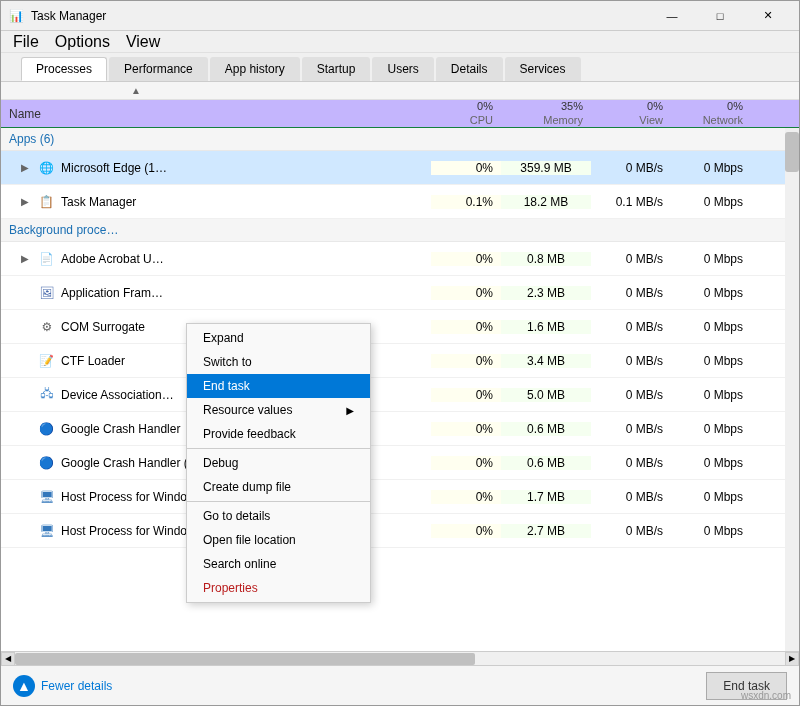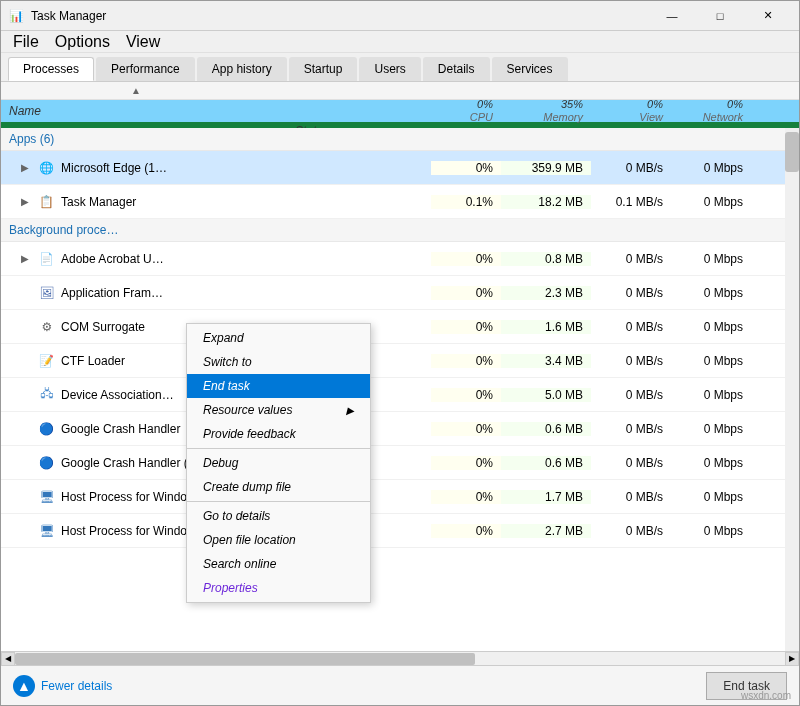--- a/index.html
+++ b/index.html
@@ -72,21 +72,21 @@
       font-size: 16px;
       cursor: pointer;
     }
 
     
     .tabs {
       display: flex;
       background: #f0f0f0;
       border-bottom: 1px solid #ccc;
       padding-top: 4px;
-      padding-left: 7px;
+      padding-left: 20px;
     }
     .tab {
       padding: 4px 14px;
       font-size: 12px;
       cursor: pointer;
       border: 1px solid transparent;
       border-bottom: none;
       margin-right: 2px;
       background: #e0e0e0;
       border-radius: 3px 3px 0 0;
@@ -105,25 +105,24 @@
       display: flex;
       align-items: center;
       padding-left: 130px;
       border-bottom: 1px solid #e0e0e0;
     }
     .sort-arrow { font-size: 10px; color: #666; }
 
     
     .col-headers {
       display: flex;
-      background: #7dd3fc;
-      border-bottom: 6px solid #15803d;
+      background: #c4b5fd;
+      border-bottom: 1px solid #15803d;
       height: 28px;
       align-items: center;
-      font-style: italic;
     }
     .col-name {
       width: 290px;
       padding-left: 8px;
       font-size: 12px;
       color: #333;
       flex-shrink: 0;
     }
     .col-status {
       width: 140px;
@@ -226,22 +225,22 @@
     .cell-cpu {
       width: 70px;
       text-align: right;
       padding-right: 8px;
       font-size: 12px;
       flex-shrink: 0;
       background: #fffff0;
     }
     .cell-memory {
       width: 90px;
-      text-align: right;
-      padding-right: 8px;
+      text-align: center;
+      padding-right: 0;
       font-size: 12px;
       flex-shrink: 0;
       background: #f5fff0;
     }
     .cell-disk {
       width: 80px;
       text-align: right;
       padding-right: 8px;
       font-size: 12px;
       flex-shrink: 0;
@@ -258,37 +257,36 @@
     .context-menu {
       position: absolute;
       top: 195px;
       left: 185px;
       width: 185px;
       background: #f9f9f9;
       border: 1px solid #ccc;
       box-shadow: 2px 2px 8px rgba(0,0,0,0.2);
       z-index: 100;
       padding: 2px 0;
-      font-style: italic;
     }
     .ctx-item {
       padding: 5px 16px;
       font-size: 12px;
       cursor: pointer;
       color: #000;
       display: flex;
       align-items: center;
       justify-content: space-between;
     }
     .ctx-item.selected-item {
       background: #0078d7;
       color: #fff;
     }
     .ctx-item.disabled {
-      color: #6d28d9;
+      color: #b91c1c;
       cursor: default;
     }
     .ctx-separator {
       height: 1px;
       background: #ccc;
       margin: 2px 0;
     }
     .ctx-arrow { font-size: 10px; }
 
     

